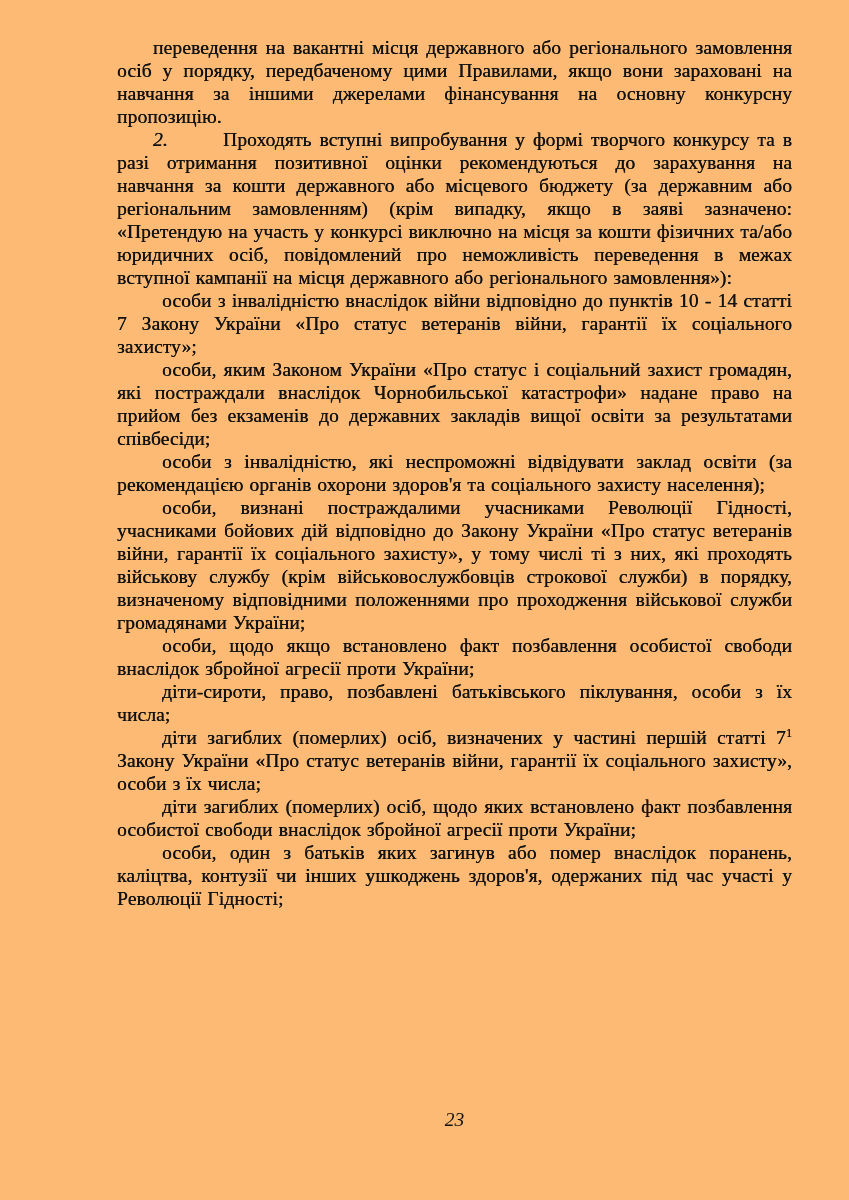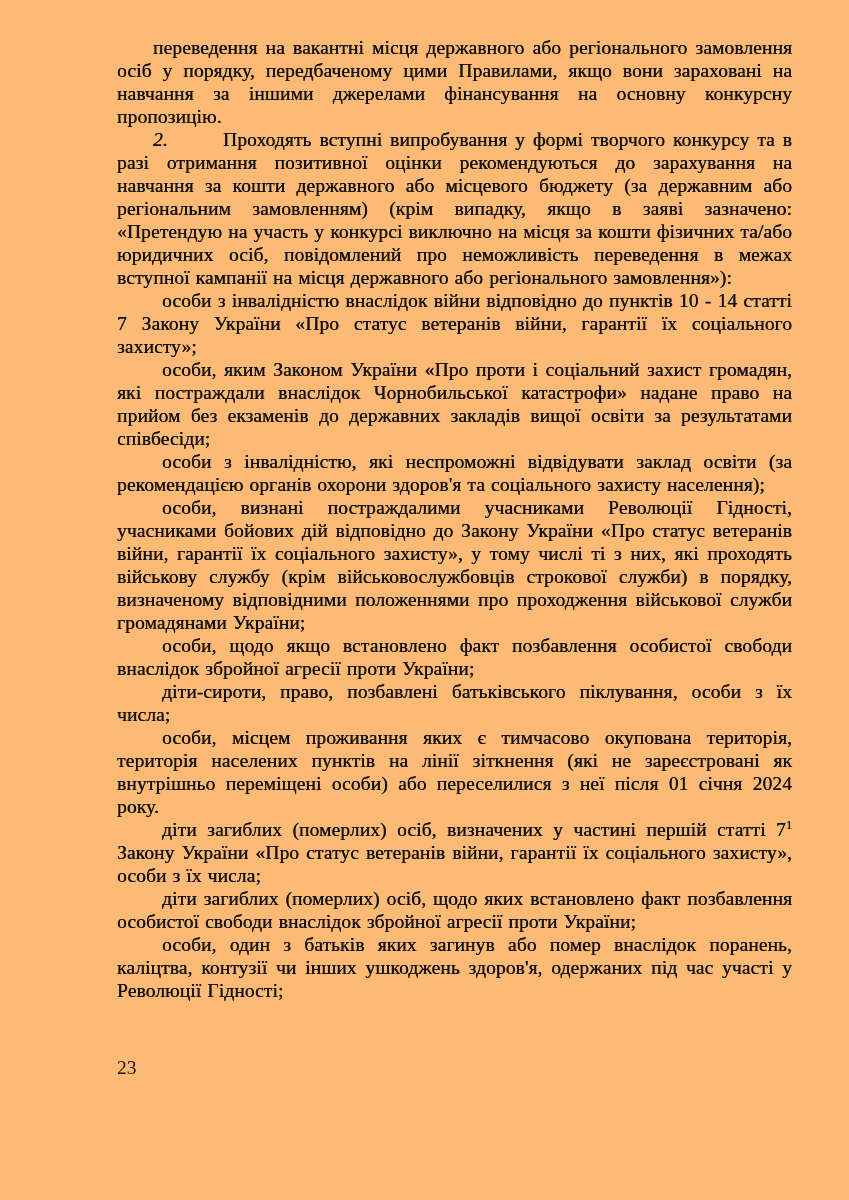--- a/index.html
+++ b/index.html
@@ -50,40 +50,41 @@
     text-indent: 0;
   }
   sup.footnote-ref {
     font-size: 12px;
     line-height: 0;
     vertical-align: super;
   }
   .footer {
     position: absolute;
     left: 117px;
-    top: 1056px;
+    top: 1108px;
     width: 675px;
+    text-align: center;
     font-size: 19.5px;
     line-height: 23px;
+    font-style: italic;
   }
 </style>
 </head>
 <body>
 
 <div class="page">
   <div class="text-block" id="text-block">
       <p class="para indent-sm"><span>переведення на вакантні місця державного або регіонального замовлення осіб у порядку, передбаченому цими Правилами, якщо вони зараховані на навчання за іншими джерелами фінансування на основну конкурсну пропозицію.</span></p>
       <p class="para indent-sm"><span class="para-number">2.</span><span>Проходять вступні випробування у формі творчого конкурсу та в разі отримання позитивної оцінки рекомендуються до зарахування на навчання за кошти державного або місцевого бюджету (за державним або регіональним замовленням) (крім випадку, якщо в заяві зазначено: «Претендую на участь у конкурсі виключно на місця за кошти фізичних та/або юридичних осіб, повідомлений про неможливість переведення в межах вступної кампанії на місця державного або регіонального замовлення»):</span></p>
       <p class="para"><span>особи з інвалідністю внаслідок війни відповідно до пунктів 10 - 14 статті 7 Закону України «Про статус ветеранів війни, гарантії їх соціального захисту»;</span></p>
-      <p class="para"><span>особи, яким Законом України «Про проти і соціальний захист громадян, які постраждали внаслідок Чорнобильської катастрофи» надане право на прийом без екзаменів до державних закладів вищої освіти за результатами співбесіди;</span></p>
+      <p class="para"><span>особи, яким Законом України «Про статус і соціальний захист громадян, які постраждали внаслідок Чорнобильської катастрофи» надане право на прийом без екзаменів до державних закладів вищої освіти за результатами співбесіди;</span></p>
       <p class="para"><span>особи з інвалідністю, які неспроможні відвідувати заклад освіти (за рекомендацією органів охорони здоров'я та соціального захисту населення);</span></p>
       <p class="para"><span>особи, визнані постраждалими учасниками Революції Гідності, учасниками бойових дій відповідно до Закону України «Про статус ветеранів війни, гарантії їх соціального захисту», у тому числі ті з них, які проходять військову службу (крім військовослужбовців строкової служби) в порядку, визначеному відповідними положеннями про проходження військової служби громадянами України;</span></p>
       <p class="para"><span>особи, щодо якщо встановлено факт позбавлення особистої свободи внаслідок збройної агресії проти України;</span></p>
       <p class="para"><span>діти-сироти, право, позбавлені батьківського піклування, особи з їх числа;</span></p>
-      <p class="para"><span>особи, місцем проживання яких є тимчасово окупована територія, територія населених пунктів на лінії зіткнення (які не зареєстровані як внутрішньо переміщені особи) або переселилися з неї після 01 січня 2024 року.</span></p>
       <p class="para"><span>діти загиблих (померлих) осіб, визначених у частині першій статті 7</span><sup class="footnote-ref">1</sup><span> Закону України «Про статус ветеранів війни, гарантії їх соціального захисту», особи з їх числа;</span></p>
       <p class="para"><span>діти загиблих (померлих) осіб, щодо яких встановлено факт позбавлення особистої свободи внаслідок збройної агресії проти України;</span></p>
       <p class="para"><span>особи, один з батьків яких загинув або помер внаслідок поранень, каліцтва, контузії чи інших ушкоджень здоров'я, одержаних під час участі у Революції Гідності;</span></p>
     </div>
   <div class="footer">
     <span>23</span>
   </div>
 </div>
 
 </body></html>

